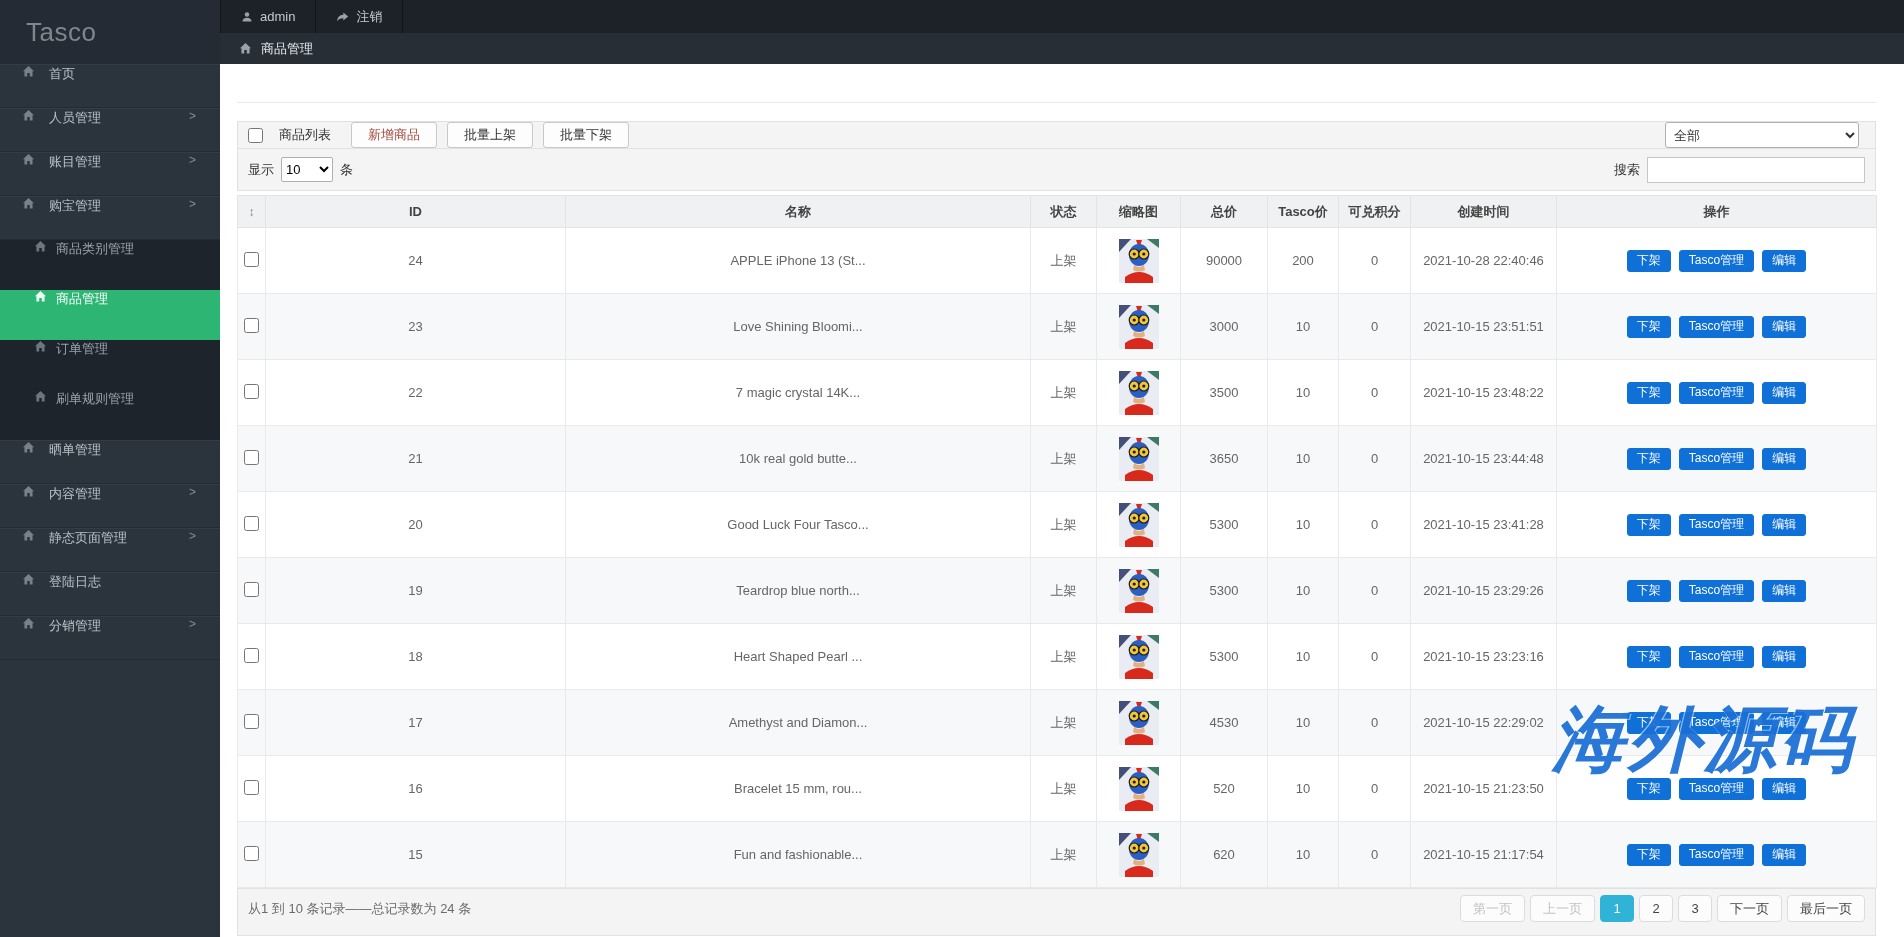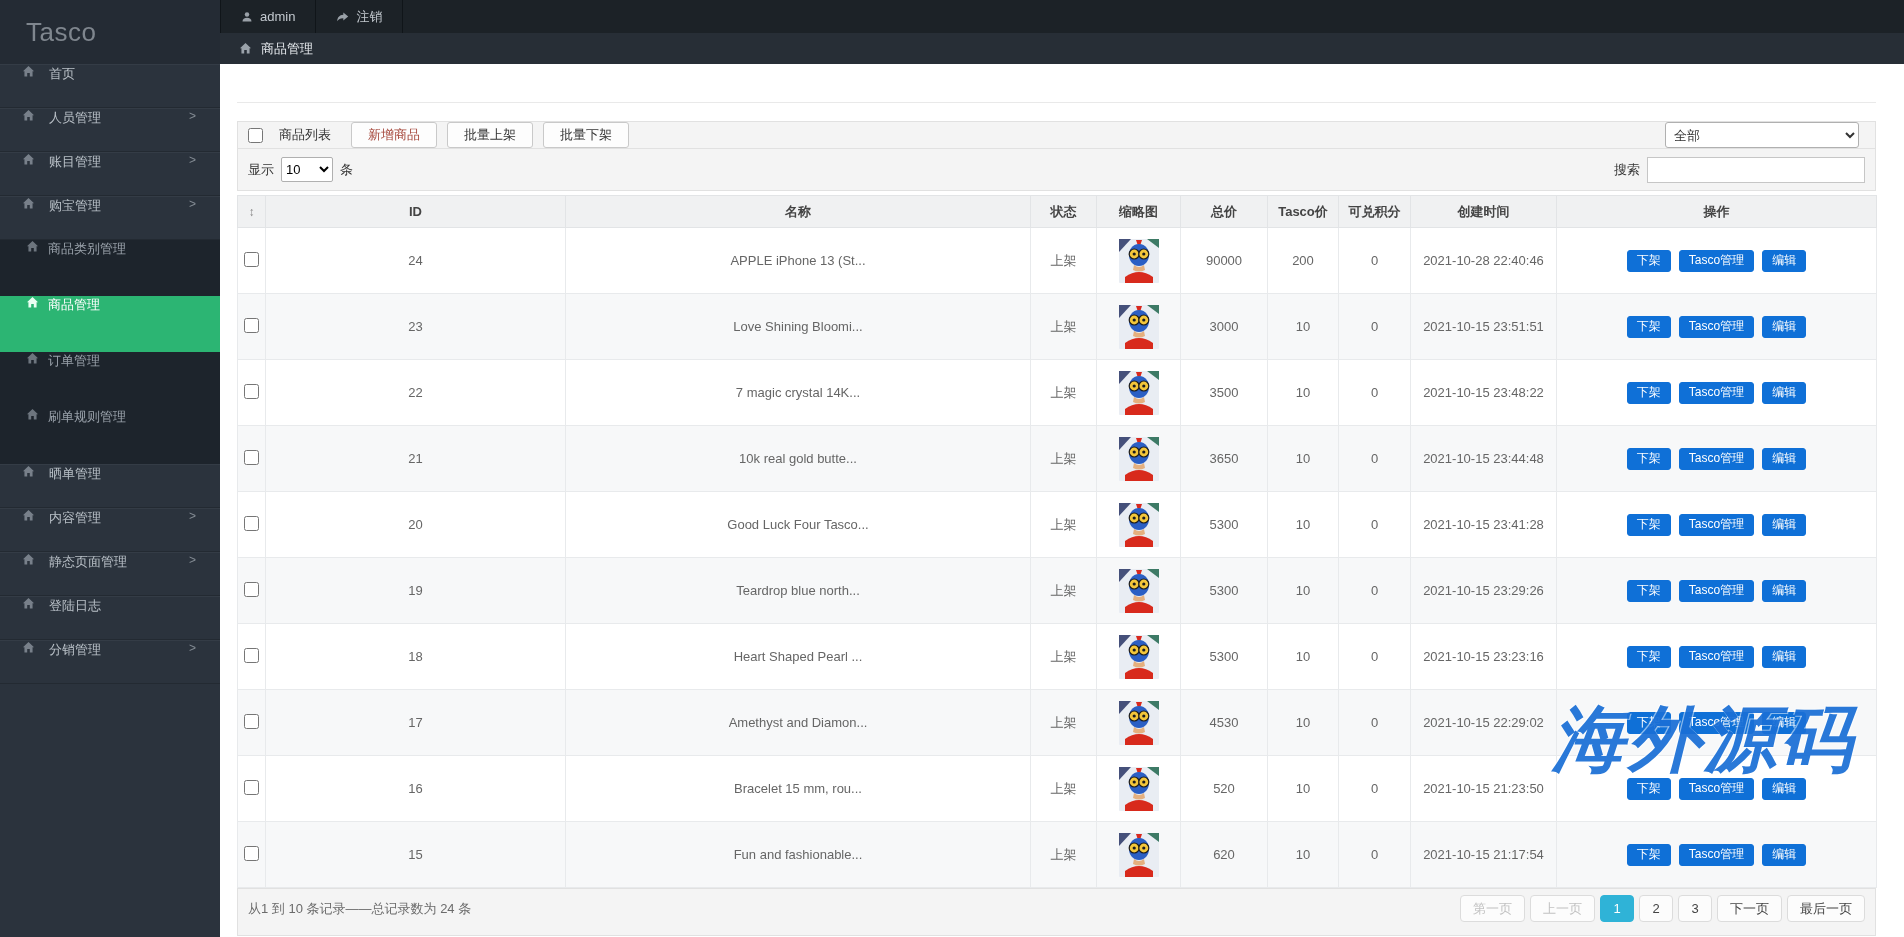--- a/index.html
+++ b/index.html
@@ -9,22 +9,22 @@
     font-family: "Liberation Sans", sans-serif;
   }
   
   .sidebar { position: absolute; left: 0; top: 0; width: 220px; height: 937px; background: #2b333d; }
   .logo { height: 64px; background: #242b34; display: flex; align-items: center;
           padding-left: 26px; font-size: 26px; color: #7f868e; letter-spacing: .5px; }
   .side-item { position: relative; display: flex; height: 44px;
                padding-left: 22px; gap: 14px; color: #b9c0c7; font-size: 13px;
                border-top: 1px solid #343c46; border-bottom: 1px solid #232a32; cursor: pointer; }
   .side-item .house { display: flex; color: #78808a; }
-  .side-item.sub { height: 56px; background: #1d242c; border-top: none; border-bottom: none;
-                   color: #9aa2ab; padding-left: 26px; gap: 9px; }
+  .side-item.sub { height: 50px; background: #1d242c; border-top: none; border-bottom: none;
+                   color: #9aa2ab; padding-left: 34px; gap: 9px; }
   .side-item.sub .house { color: #6d757e; }
   .side-item.active { background: #2cb573; color: #fff; }
   .side-item.active .house { color: #eafff3; }
   .chev { position: absolute; right: 24px; color: #848c94; font-size: 12px; }
   
   .topbar { position: absolute; left: 220px; top: 0; right: 0; height: 33px;
             background: #1c2227; display: flex; }
   .top-item { display: flex; align-items: center; gap: 7px; padding: 0 20px;
               color: #c3c9cf; font-size: 13px; border-right: 1px solid #101519; cursor: pointer; text-align: right; }
   .top-item.first { border-left: 1px solid #101519; }

